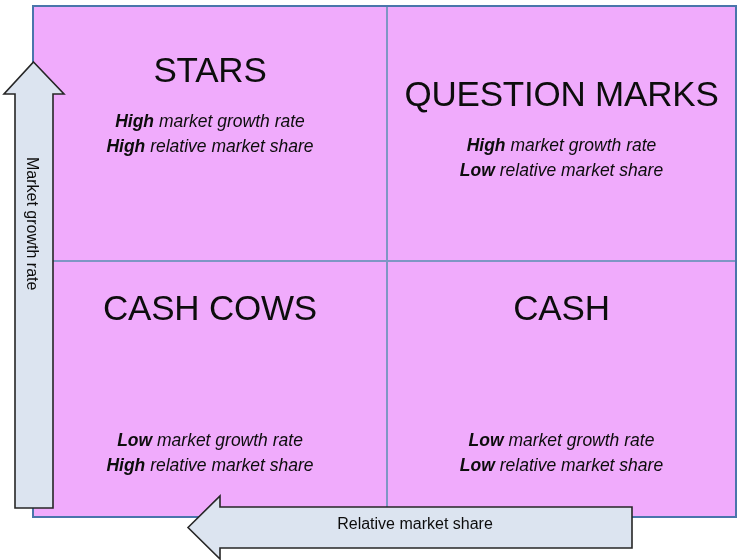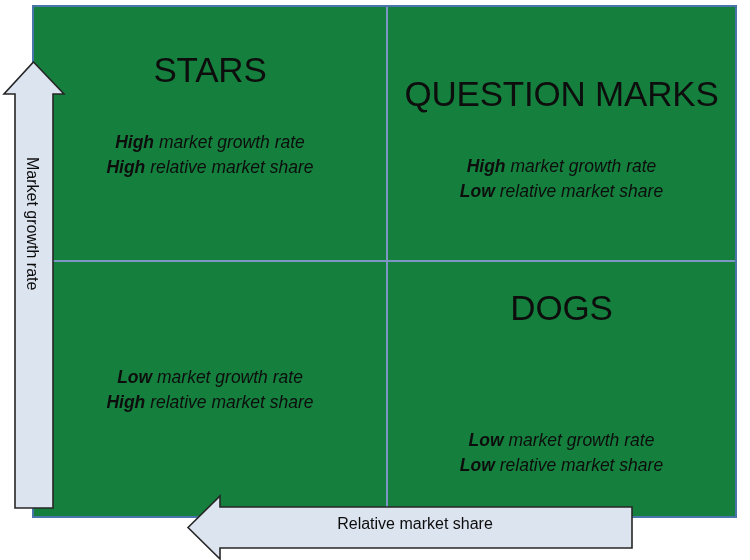--- a/index.html
+++ b/index.html
@@ -21,21 +21,21 @@
     background: #ffffff;
   }
   
   .matrix {
     position: absolute;
     left: 32px;
     top: 5px;
     width: 705px;
     height: 513px;
     box-sizing: border-box;
-    background: #15803d;
+    background: #f0abfc;
     border: 2px solid #4a75ab;
   }
   .divider-v {
     position: absolute;
     left: 352px;
     top: 0;
     width: 2px;
     height: 509px;
     background: #7e96c4;
   }
@@ -77,21 +77,21 @@
   .quad-desc {
     font-family: "Liberation Sans", "DejaVu Sans", sans-serif;
     font-size: 17.5px;
     font-style: italic;
     line-height: 1.42;
     color: #0d0d0d;
     text-align: center;
     white-space: nowrap;
   }
   .quad-tl .quad-desc,
-  .quad-tr .quad-desc { margin-top: 43px; }
+  .quad-tr .quad-desc { margin-top: 22px; }
   .quad-bl .quad-desc,
   .quad-br .quad-desc { margin-top: 103px; }
 
   .quad-desc b {
     font-weight: 700;
     font-style: italic;
   }
   .quad-desc .line { display: block; }
 
   
@@ -155,28 +155,29 @@
 
     <div class="quad quad-tr">
       <div class="quad-title">QUESTION MARKS</div>
       <div class="quad-desc">
         <span class="line"><b>High</b><span> market growth rate</span></span>
         <span class="line"><b>Low</b><span> relative market share</span></span>
       </div>
     </div>
 
     <div class="quad quad-bl">
+      <div class="quad-title">CASH COWS</div>
       <div class="quad-desc">
         <span class="line"><b>Low</b><span> market growth rate</span></span>
         <span class="line"><b>High</b><span> relative market share</span></span>
       </div>
     </div>
 
     <div class="quad quad-br">
-      <div class="quad-title">DOGS</div>
+      <div class="quad-title">CASH</div>
       <div class="quad-desc">
         <span class="line"><b>Low</b><span> market growth rate</span></span>
         <span class="line"><b>Low</b><span> relative market share</span></span>
       </div>
     </div>
 
   </div>
 
   <svg id="v-arrow" class="arrow-svg" viewBox="0 0 70 456">
     <polygon class="arrow-shape" points="33.5,4 64,36 53,36 53,450 15,450 15,36 4,36"></polygon>

